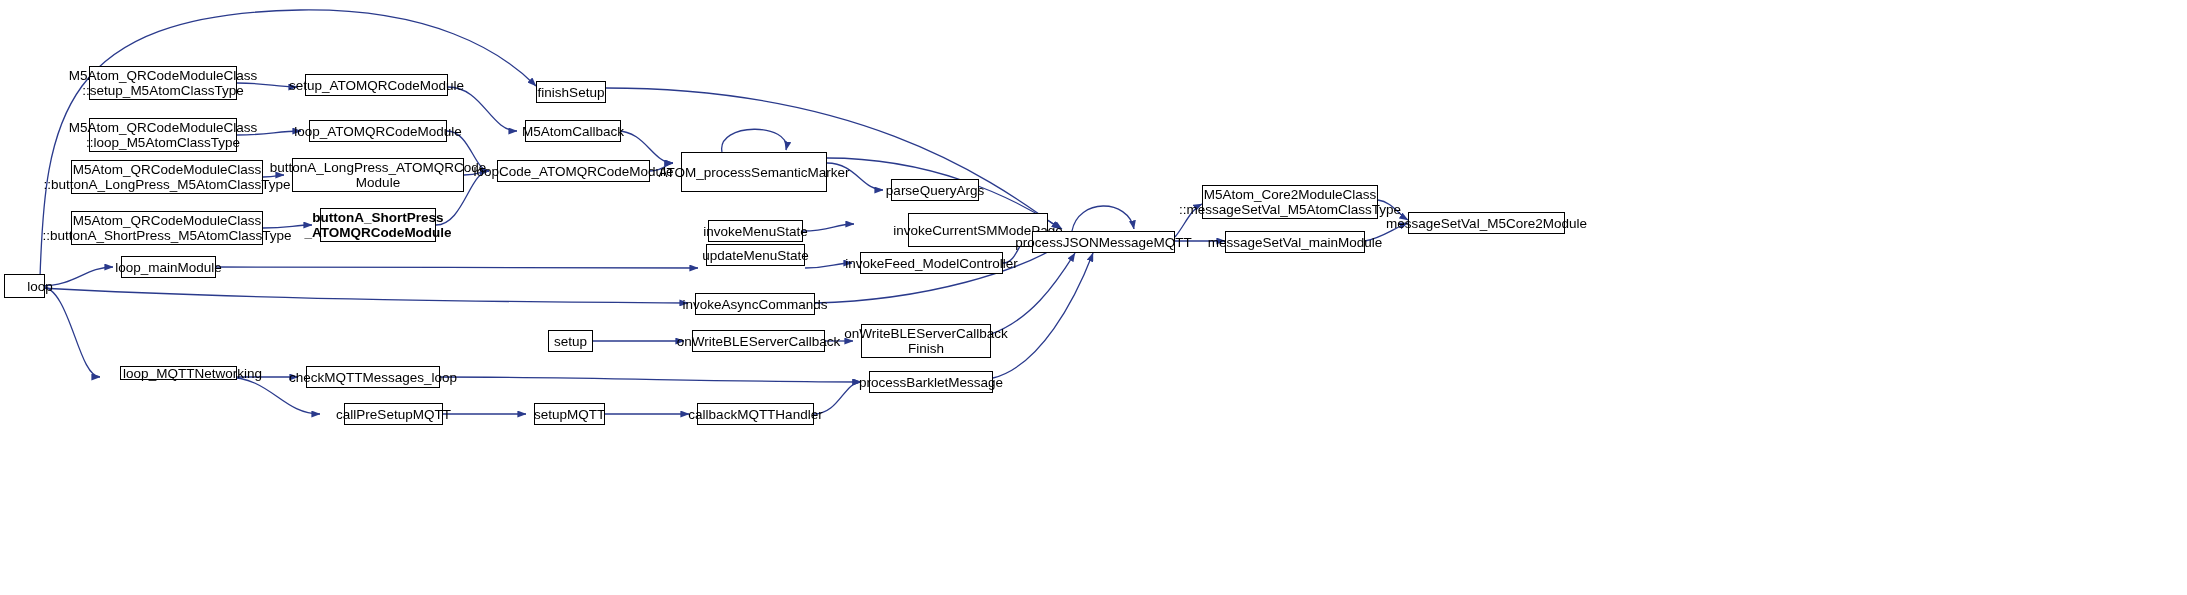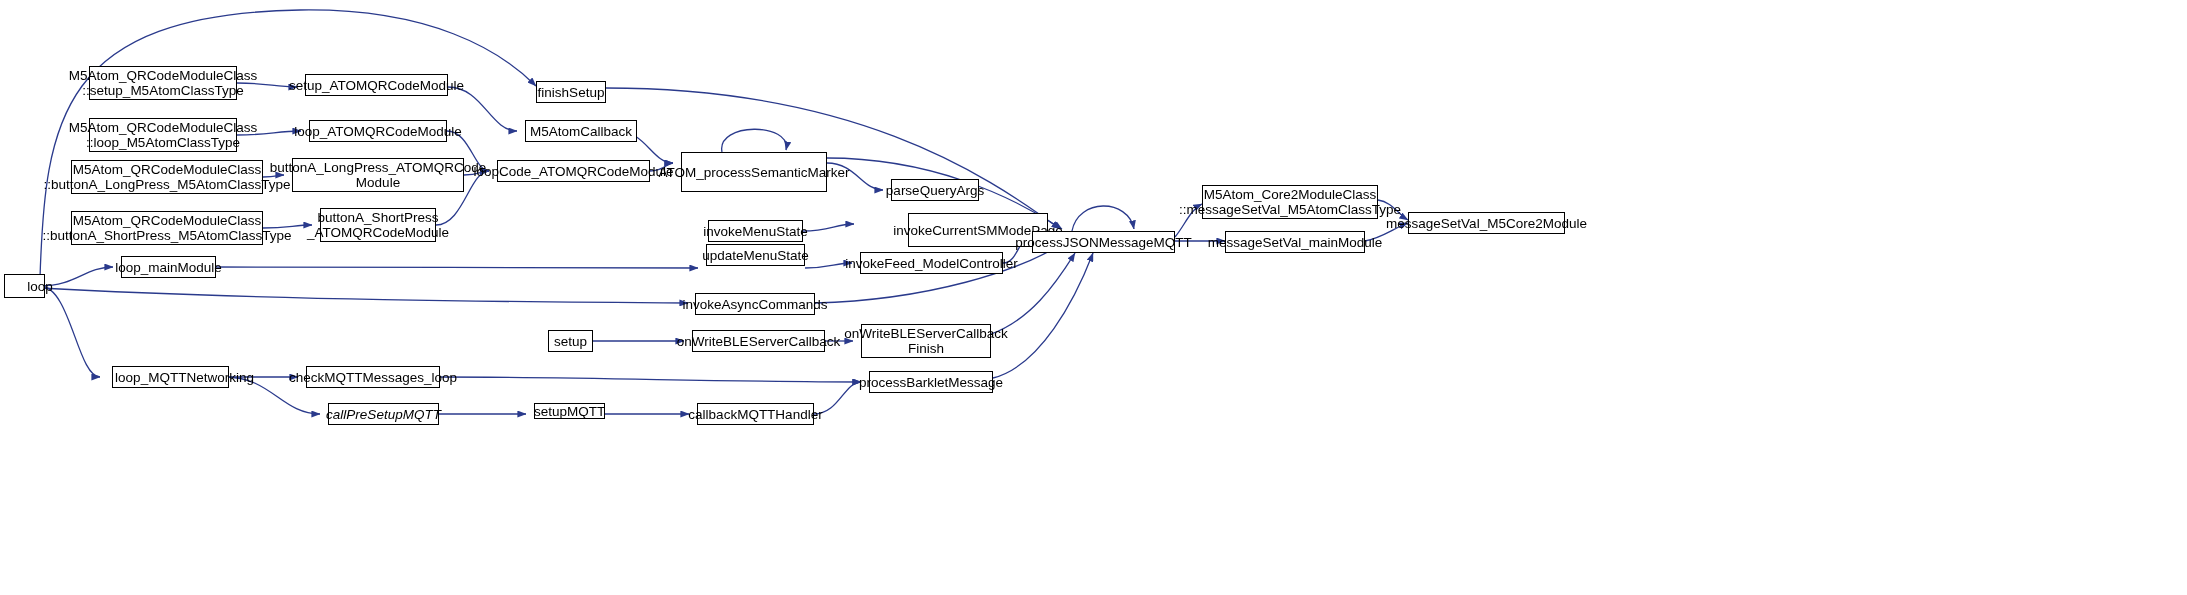--- a/index.html
+++ b/index.html
@@ -69,34 +69,34 @@
       <div class="node" style="left: 4px; top: 274px; width: 36px; height: 24px; padding-left: 35px;">loop</div>
       <div class="node" style="left: 89px; top: 66px; width: 148px; height: 34px;">M5Atom_QRCodeModuleClass
 ::setup_M5AtomClassType</div>
       <div class="node" style="left: 89px; top: 118px; width: 148px; height: 34px;">M5Atom_QRCodeModuleClass
 ::loop_M5AtomClassType</div>
       <div class="node" style="left: 71px; top: 160px; width: 192px; height: 34px;">M5Atom_QRCodeModuleClass
 ::buttonA_LongPress_M5AtomClassType</div>
       <div class="node" style="left: 71px; top: 211px; width: 192px; height: 34px;">M5Atom_QRCodeModuleClass
 ::buttonA_ShortPress_M5AtomClassType</div>
       <div class="node" style="left: 121px; top: 256px; width: 95px; height: 22px;">loop_mainModule</div>
-      <div class="node" style="left: 112px; top: 366px; width: 117px; height: 22px; padding-left: 32px;">loop_MQTTNetworking</div>
+      <div class="node" style="left: 120px; top: 366px; width: 117px; height: 14px; padding-left: 32px;">loop_MQTTNetworking</div>
       <div class="node" style="left: 305px; top: 74px; width: 143px; height: 22px;">setup_ATOMQRCodeModule</div>
       <div class="node" style="left: 309px; top: 120px; width: 138px; height: 22px;">loop_ATOMQRCodeModule</div>
       <div class="node" style="left: 292px; top: 158px; width: 172px; height: 34px;">buttonA_LongPress_ATOMQRCode
 Module</div>
-      <div class="node" style="left: 320px; top: 208px; width: 116px; height: 34px;">buttonA_ShortPress
+      <div class="node" style="left: 320px; top: 208px; width: 116px; height: 34px; font-weight: bold;">buttonA_ShortPress
 _ATOMQRCodeModule</div>
       <div class="node" style="left: 306px; top: 366px; width: 134px; height: 22px;">checkMQTTMessages_loop</div>
-      <div class="node" style="left: 328px; top: 403px; width: 111px; height: 22px; font-style: italic;">callPreSetupMQTT</div>
+      <div class="node" style="left: 344px; top: 403px; width: 99px; height: 22px;">callPreSetupMQTT</div>
       <div class="node" style="left: 497px; top: 160px; width: 153px; height: 22px;">loopCode_ATOMQRCodeModule</div>
       <div class="node" style="left: 548px; top: 330px; width: 45px; height: 22px;">setup</div>
-      <div class="node" style="left: 534px; top: 403px; width: 71px; height: 16px;">setupMQTT</div>
+      <div class="node" style="left: 534px; top: 403px; width: 71px; height: 22px;">setupMQTT</div>
       <div class="node" style="left: 536px; top: 81px; width: 70px; height: 22px;">finishSetup</div>
-      <div class="node" style="left: 525px; top: 120px; width: 112px; height: 22px;">M5AtomCallback</div>
+      <div class="node" style="left: 525px; top: 120px; width: 96px; height: 22px;">M5AtomCallback</div>
       <div class="node" style="left: 708px; top: 220px; width: 95px; height: 22px;">invokeMenuState</div>
       <div class="node" style="left: 706px; top: 244px; width: 99px; height: 22px;">updateMenuState</div>
       <div class="node" style="left: 695px; top: 293px; width: 120px; height: 22px;">invokeAsyncCommands</div>
       <div class="node" style="left: 692px; top: 330px; width: 133px; height: 22px;">onWriteBLEServerCallback</div>
       <div class="node" style="left: 697px; top: 403px; width: 117px; height: 22px;">callbackMQTTHandler</div>
       <div class="node" style="left: 681px; top: 152px; width: 146px; height: 40px;">ATOM_processSemanticMarker</div>
       <div class="node" style="left: 891px; top: 179px; width: 88px; height: 22px;">parseQueryArgs</div>
       <div class="node" style="left: 860px; top: 213px; width: 140px; height: 34px; margin-left: 48px;">invokeCurrentSMModePage</div>
       <div class="node" style="left: 860px; top: 252px; width: 143px; height: 22px;">invokeFeed_ModelController</div>
       <div class="node" style="left: 861px; top: 324px; width: 130px; height: 34px;">onWriteBLEServerCallback

